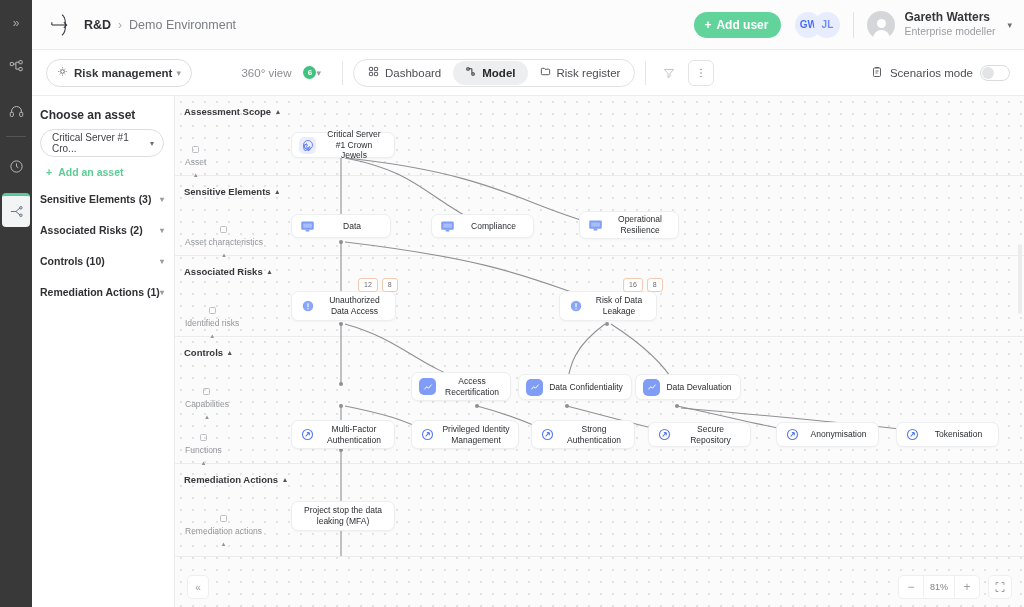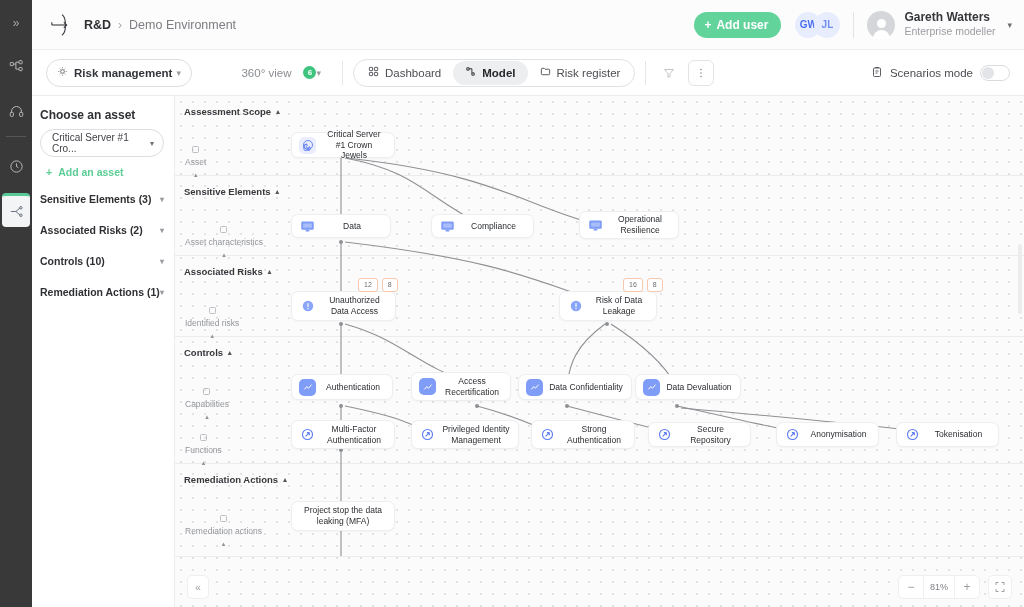--- a/index.html
+++ b/index.html
@@ -636,28 +636,20 @@
                 <circle cx="12" cy="16.5" r="1.2" fill="#fff"></circle>
               </svg>
           </span>
           <span class="ntext">Risk of Data Leakage</span>
         </div>
         <div class="badges" style="left:448px; top:182px;">
           <span class="badge">16</span>
           <span class="badge">8</span>
         </div>
 
-        <div class="node" style="left:116px; top:278px; width:102px; height:26px;">
-          <span class="nicon ic-chart">
-            <svg width="10" height="10" viewBox="0 0 24 24" fill="none" stroke="#fff" stroke-width="2.4" stroke-linecap="round">
-                <path d="M4 17l5-6 4 4 7-8"></path>
-              </svg>
-          </span>
-          <span class="ntext">Authentication</span>
-        </div>
         <div class="node" style="left:236px; top:276px; width:100px; height:29px;">
           <span class="nicon ic-chart">
             <svg width="10" height="10" viewBox="0 0 24 24" fill="none" stroke="#fff" stroke-width="2.4" stroke-linecap="round">
                 <path d="M4 17l5-6 4 4 7-8"></path>
               </svg>
           </span>
           <span class="ntext">Access Recertification</span>
         </div>
         <div class="node" style="left:343px; top:278px; width:114px; height:26px;">
           <span class="nicon ic-chart">

